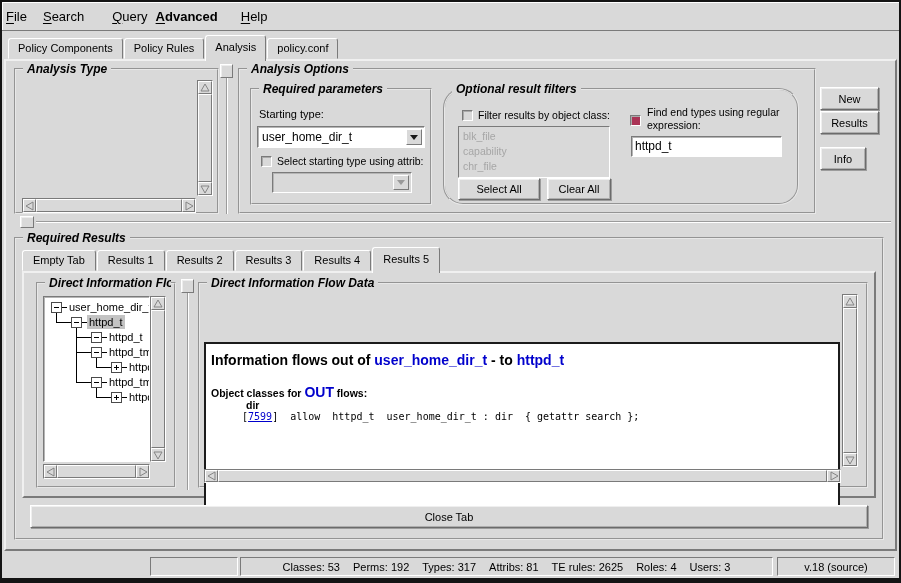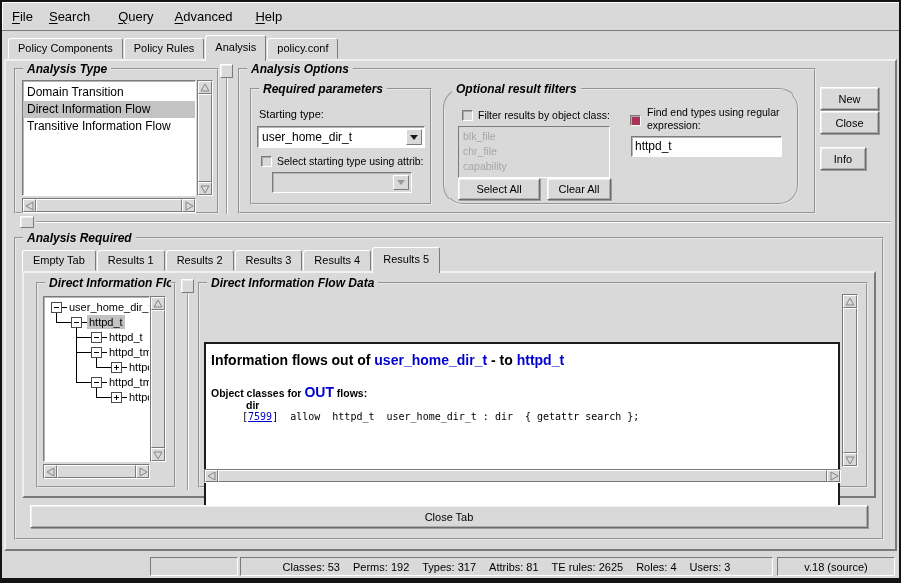--- a/index.html
+++ b/index.html
@@ -97,44 +97,39 @@
   .statbox{background:var(--bg);display:flex;align-items:center;justify-content:center;font-size:11px;}
   #stats{gap:13px;white-space:nowrap;}
   label,.lbl{font-size:10.5px;white-space:nowrap;}
 </style>
 </head>
 <body>
 
 <div id="win">
 
   <div id="menubar" class="abs">
-      <span class="menu-item" style="margin-left: 6px;"><u>F</u>ile</span>
+      <span class="menu-item" style="margin-left: 0;"><u>F</u>ile</span>
       <span class="menu-item" style="margin-left: 8px;"><u>S</u>earch</span>
       <span class="menu-item" style="margin-left: 20px;"><u>Q</u>uery</span>
-      <span class="menu-item" style="margin-left: 13px;"><u>A</u>dvanced</span>
+      <span class="menu-item" style=" font-weight: bold;"><u>A</u>dvanced</span>
       <span class="menu-item" style="margin-left: 15px;"><u>H</u>elp</span>
     </div>
 
   <div id="main-tabs" class="abs tabbar">
       <div class="tab">Policy Components</div>
       <div class="tab">Policy Rules</div>
       <div class="tab active">Analysis</div>
       <div class="tab">policy.conf</div>
     </div>
 
   <div class="abs raised2" style="left:4px;top:59px;width:893px;height:492px;"></div>
 
   <div class="abs gb" style="left:14px;top:68px;width:205px;height:146px;z-index:2;">
     <span class="gb-label">Analysis Type</span>
   </div>
-  <div id="atype-list" class="abs listbox" style="left:22px;top:80px;width:174px;height:116px;z-index:2;padding-top:3px;">
-      <div class="lb-item">Domain Transition</div>
-      <div class="lb-item sel">Direct Information Flow</div>
-      <div class="lb-item">Transitive Information Flow</div>
-    </div>
   <div class="abs sb v" id="atype-vsb" style="left:197px;top:80px;width:16px;height:116px;z-index:2;">
       <span class="sb-btn">
         <svg width="10" height="10" viewBox="0 0 10 10">
           <polygon points="5,1 9,8 1,8" fill="#d9d9d9" stroke="#858585"></polygon>
         </svg>
       </span>
       <span class="sb-thumb"></span>
       <span class="sb-btn">
         <svg width="10" height="10" viewBox="0 0 10 10">
           <polygon points="1,2 9,2 5,9" fill="#d9d9d9" stroke="#858585"></polygon>
@@ -181,39 +176,39 @@
       </span>
   </div>
 
   <div class="abs gb" style="left:443px;top:88px;width:356px;height:117px;z-index:2;border-radius:20px;">
     <span class="gb-label">Optional result filters</span>
   </div>
   <div class="abs chk" style="left:462px;top:110px;z-index:2;"></div>
   <div class="abs lbl" style="left:478px;top:109px;z-index:2;">Filter results by object class:</div>
   <div id="objclass-list" class="abs sunken" style="left:458px;top:126px;width:152px;height:52px;z-index:2;background:var(--bg);overflow:hidden;padding:2px 4px;">
       <div class="lb-item" style="font-size: 10.5px; line-height: 15px; color: var(--dis); padding: 0px;">blk_file</div>
+      <div class="lb-item" style="font-size: 10.5px; line-height: 15px; color: var(--dis); padding: 0px;">capability</div>
       <div class="lb-item" style="font-size: 10.5px; line-height: 15px; color: var(--dis); padding: 0px;">chr_file</div>
-      <div class="lb-item" style="font-size: 10.5px; line-height: 15px; color: var(--dis); padding: 0px;">capability</div>
     </div>
   <div class="abs btn" style="left:458px;top:178px;width:82px;height:22px;z-index:2;">Select All</div>
   <div class="abs btn" style="left:547px;top:178px;width:64px;height:22px;z-index:2;">Clear All</div>
   <div class="abs chk checked" style="left:630px;top:115px;z-index:2;"></div>
   <div class="abs lbl" style="left:647px;top:106px;z-index:2;">Find end types using regular</div>
   <div class="abs lbl" style="left:647px;top:119px;z-index:2;">expression:</div>
   <div class="abs entry" style="left:631px;top:136px;width:151px;height:21px;z-index:2;">httpd_t</div>
 
   <div class="abs btn" style="left:820px;top:87px;width:59px;height:23px;z-index:2;">New</div>
-  <div class="abs btn" style="left:820px;top:111px;width:59px;height:23px;z-index:2;">Close</div>
+  <div class="abs btn" style="left:820px;top:111px;width:59px;height:23px;z-index:2;">Results</div>
   <div class="abs btn" style="left:820px;top:147px;width:46px;height:23px;z-index:2;">Info</div>
 
   <div class="abs sash-line-h" style="left:36px;top:221px;width:855px;z-index:2;"></div>
   <div class="abs sash-handle" style="left:20px;top:216px;width:14px;height:12px;z-index:3;"></div>
 
   <div class="abs gb" style="left:14px;top:237px;width:870px;height:303px;z-index:2;">
-    <span class="gb-label">Analysis Required</span>
+    <span class="gb-label">Required Results</span>
   </div>
 
   <div id="results-tabs" class="abs tabbar">
       <div class="tab">Empty Tab</div>
       <div class="tab">Results 1</div>
       <div class="tab">Results 2</div>
       <div class="tab">Results 3</div>
       <div class="tab">Results 4</div>
       <div class="tab active">Results 5</div>
     </div>

